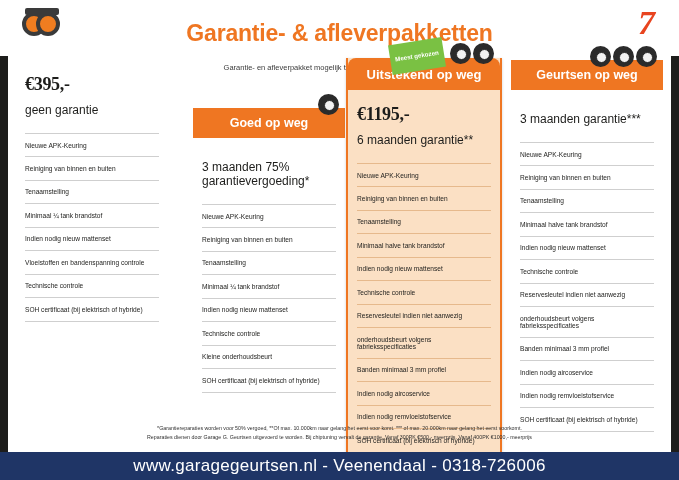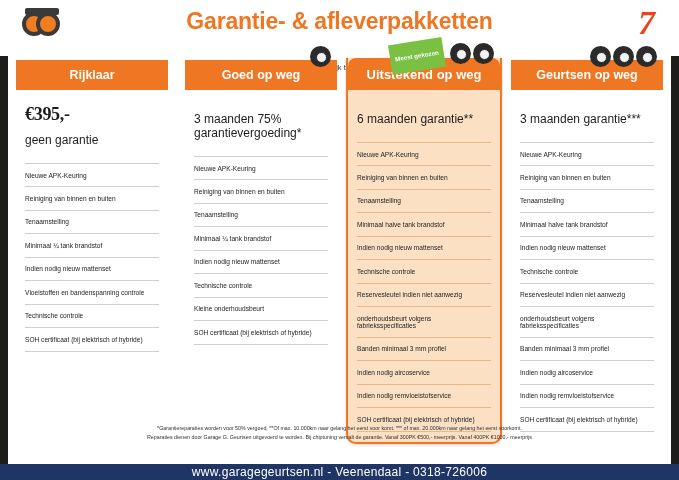--- a/index.html
+++ b/index.html
@@ -37,21 +37,21 @@
   .logo-circle.c2 { left: 14px; top: 4px; }
   .logo-bar {
     position: absolute;
     left: 3px; top: 0px;
     width: 34px; height: 7px;
     background: #3a3a3a;
     border-radius: 2px;
   }
   .title {
     text-align: center;
-    padding-top: 8px;
+    padding-top: 20px;
     font-size: 23px;
     font-weight: bold;
     color: #ef7622;
     letter-spacing: -0.2px;
   }
   .subtitle {
     text-align: center;
     margin-top: 7px;
     font-size: 7.5px;
     color: #3b3b3b;
@@ -72,21 +72,21 @@
     top: 60px; left: 16px;
     width: 647px;
     height: 360px;
   }
   .col {
     position: absolute;
     top: 0;
     width: 152px;
   }
   .col0 { left: 0px; }
-  .col1 { left: 169px; }
+  .col1 { left: 177px; margin-top: 48px; }
   .col2 { left: 330px; width: 156px; top: -2px; }
   .col3 { left: 495px; }
 
   .col-head {
     height: 30px;
     background: #ef7622;
     color: #ffffff;
     font-size: 12.5px;
     font-weight: bold;
     display: flex;
@@ -191,27 +191,27 @@
     font-size: 5.3px;
     color: #2f2f2f;
     line-height: 1.65;
     padding: 0 60px;
   }
 
   
   .footer {
     position: absolute;
     left: 0; bottom: 0;
-    width: 679px; height: 16px;
+    width: 679px; height: 28px;
     background: #1f3566;
     color: #ffffff;
     display: flex;
     align-items: center;
     justify-content: center;
-    font-size: 12px;
+    font-size: 17px;
     letter-spacing: 0.3px;
   }
   
   .edge-left, .edge-right {
     position: absolute;
     top: 0; bottom: 0;
     width: 8px;
     background: #1d1d1b;
   }
   .edge-left { left: 0; }
@@ -233,21 +233,20 @@
     </div>
     <div class="title">Garantie- &amp; afleverpakketten</div>
     <div class="seven">7</div>
   </div>
   <div class="subtitle">Garantie- en afleverpakket mogelijk tot 8 jaar oud en max. 150.000km</div>
 
   <div class="columns">
 
     <div class="col col0">
       <div class="panel">
-        <div class="col-head">Rijklaar</div>
         <div class="col-body">
           <div class="price">€395,-</div>
           <div class="price-sub">geen garantie</div>
           <ul class="features">
             <li>Nieuwe APK-Keuring</li>
             <li>Reiniging van binnen en buiten</li>
             <li>Tenaamstelling</li>
             <li>Minimaal ¼ tank brandstof</li>
             <li>Indien nodig nieuw mattenset</li>
             <li>Vloeistoffen en bandenspanning controle</li>
@@ -282,20 +281,21 @@
 
     <div class="col col2">
       <div class="sticker">Meest gekozen</div>
       <div class="tyres">
         <div class="tyre"></div>
         <div class="tyre"></div>
       </div>
       <div class="panel">
         <div class="col-head">Uitstekend op weg</div>
         <div class="col-body">
+          <div class="price">€1195,-</div>
           <div class="price-sub">6 maanden garantie**</div>
           <ul class="features">
             <li>Nieuwe APK-Keuring</li>
             <li>Reiniging van binnen en buiten</li>
             <li>Tenaamstelling</li>
             <li>Minimaal halve tank brandstof</li>
             <li>Indien nodig nieuw mattenset</li>
             <li>Technische controle</li>
             <li>Reservesleutel indien niet aanwezig</li>
             <li>onderhoudsbeurt volgens fabrieksspecificaties</li>

